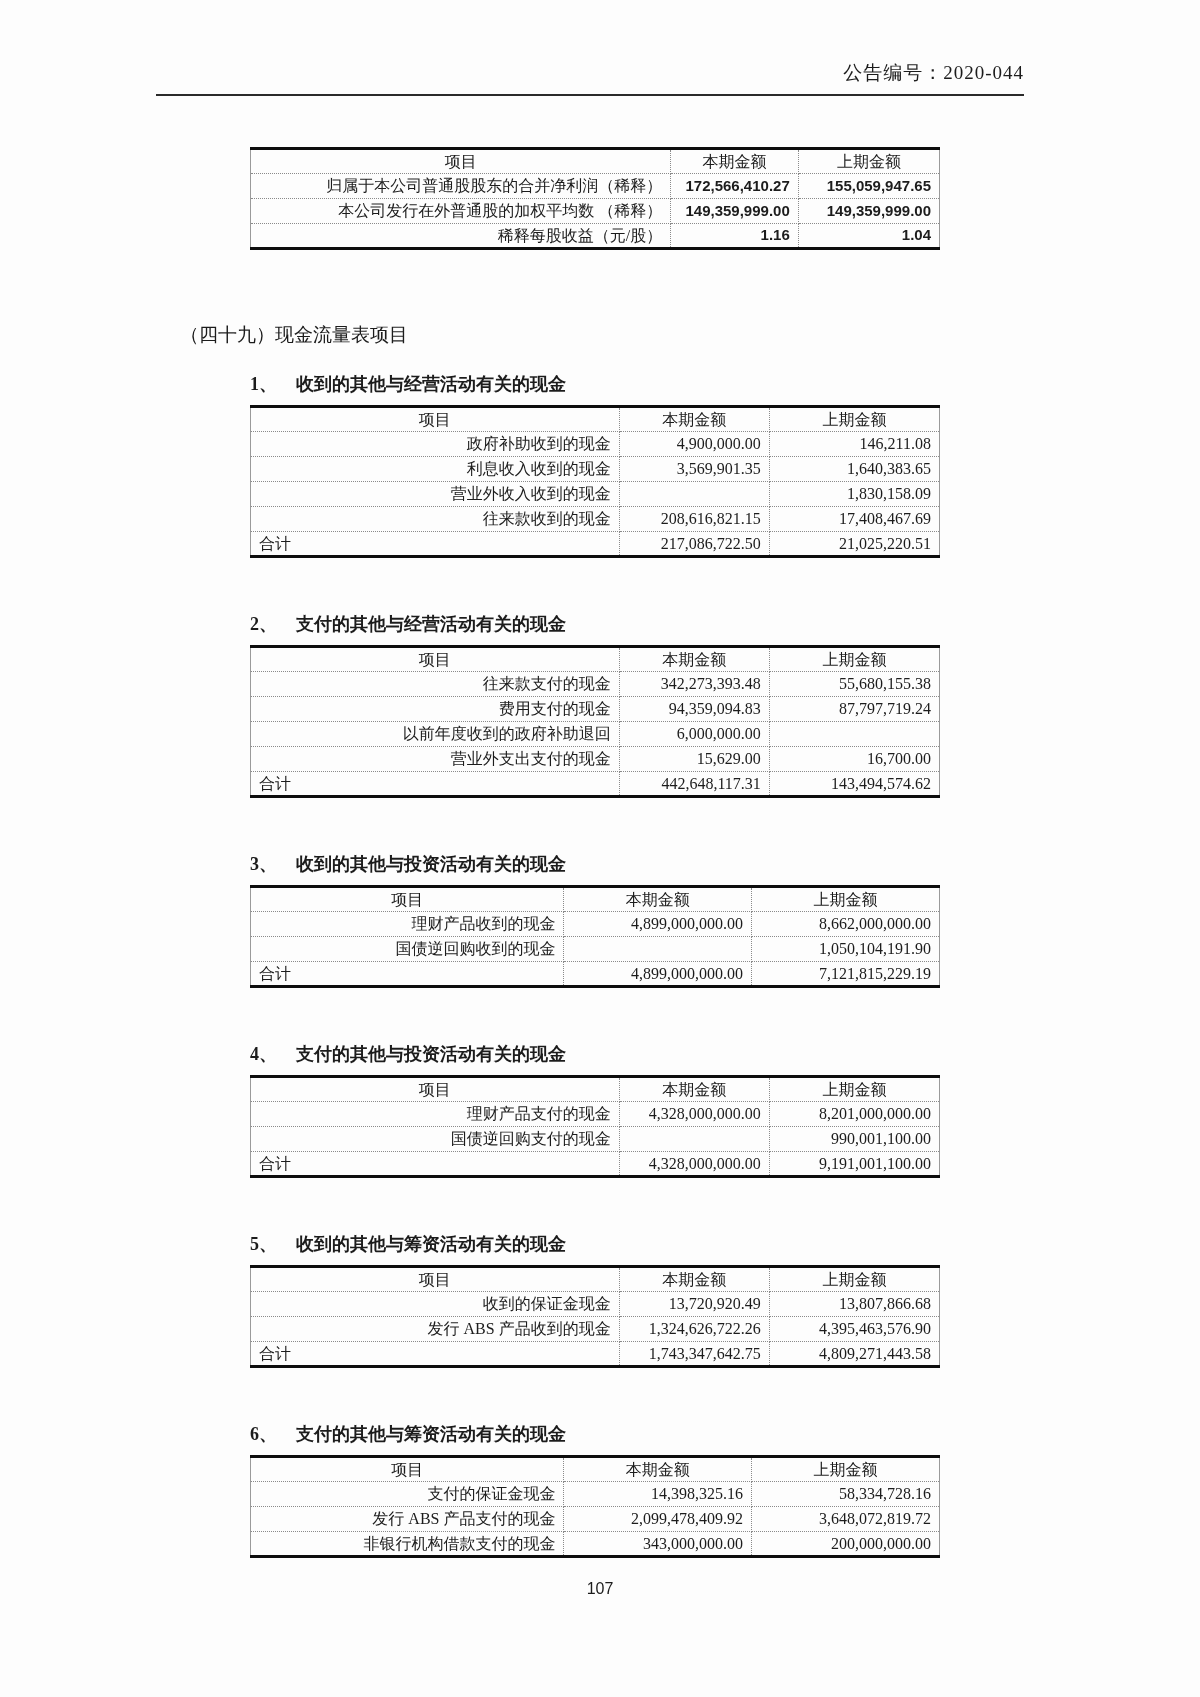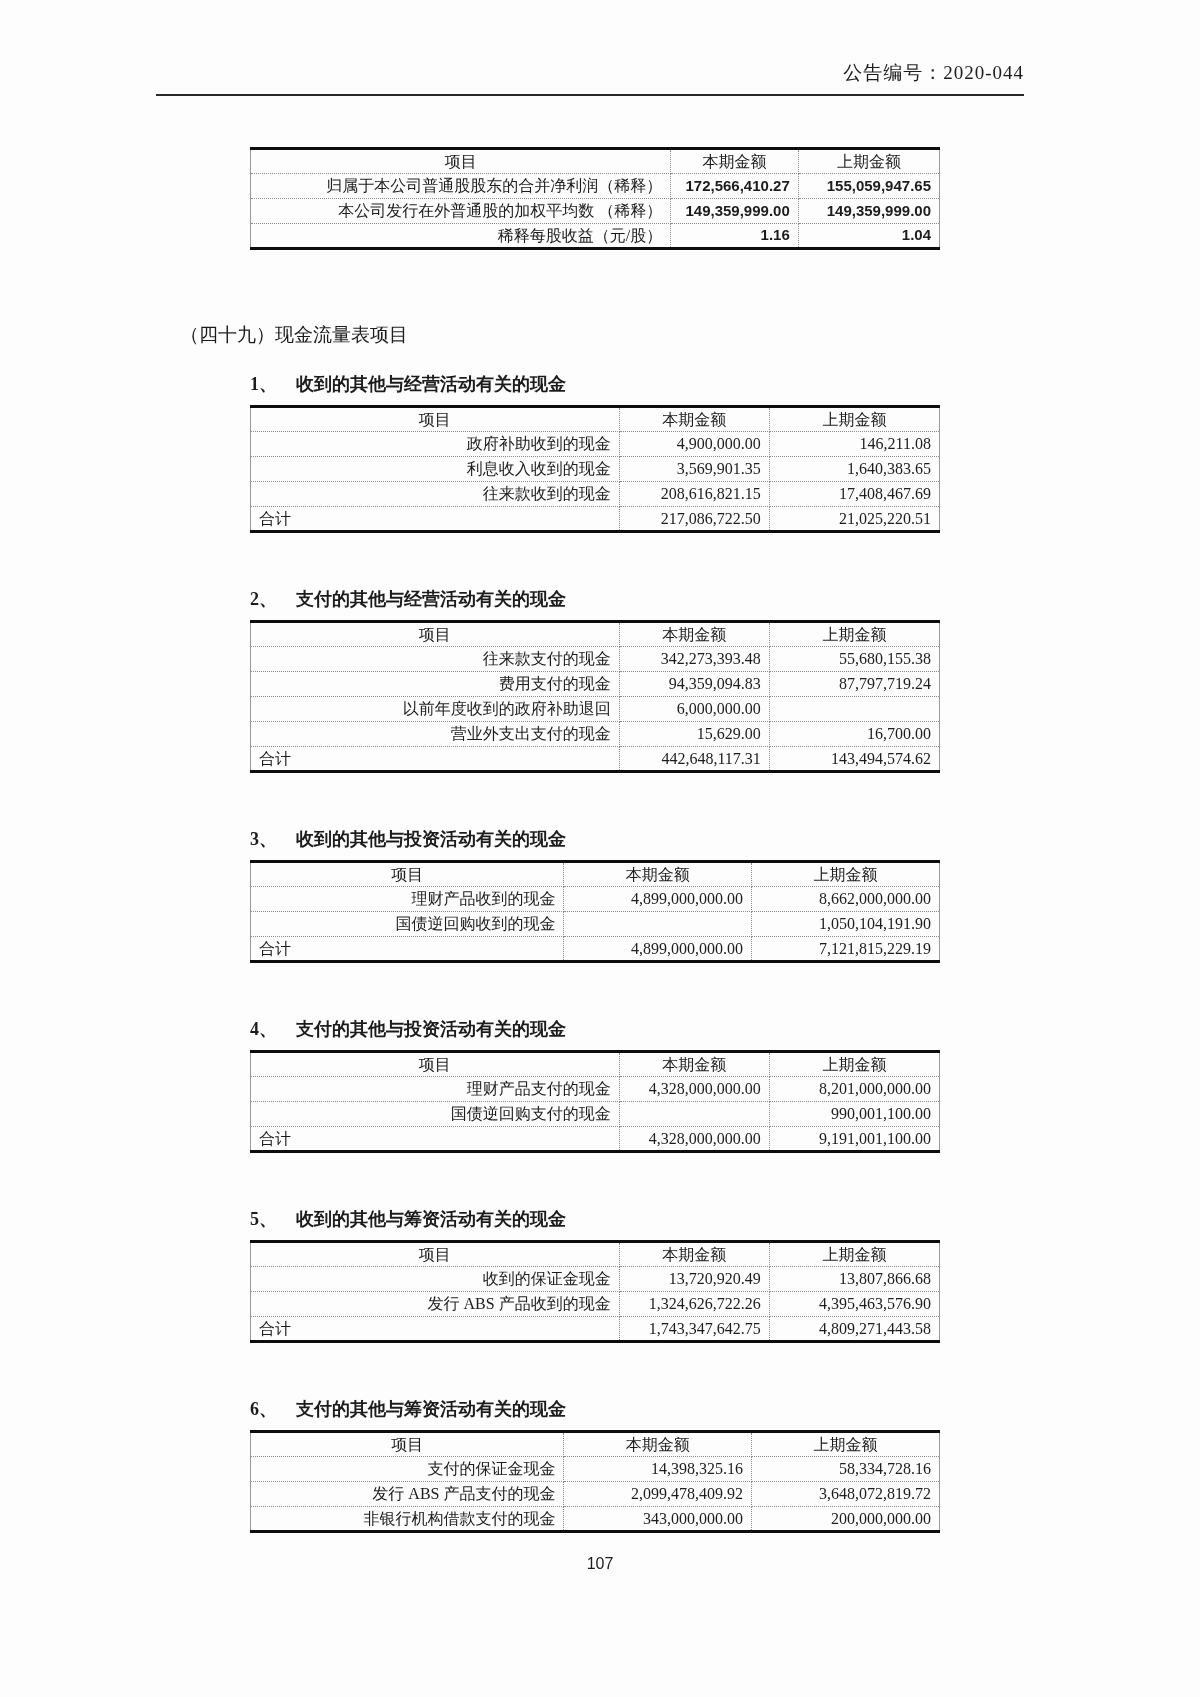--- a/index.html
+++ b/index.html
@@ -121,20 +121,25 @@
               <td class="item">政府补助收到的现金</td>
               <td class="amount">4,900,000.00</td>
               <td class="amount">146,211.08</td>
             </tr>
             <tr>
               <td class="item">利息收入收到的现金</td>
               <td class="amount">3,569,901.35</td>
               <td class="amount">1,640,383.65</td>
             </tr>
             <tr>
+              <td class="item">营业外收入收到的现金</td>
+              <td class="amount"></td>
+              <td class="amount">1,830,158.09</td>
+            </tr>
+            <tr>
               <td class="item">往来款收到的现金</td>
               <td class="amount">208,616,821.15</td>
               <td class="amount">17,408,467.69</td>
             </tr>
             <tr>
               <td class="total-label">合计</td>
               <td class="amount">217,086,722.50</td>
               <td class="amount">21,025,220.51</td>
             </tr>
           </tbody>

